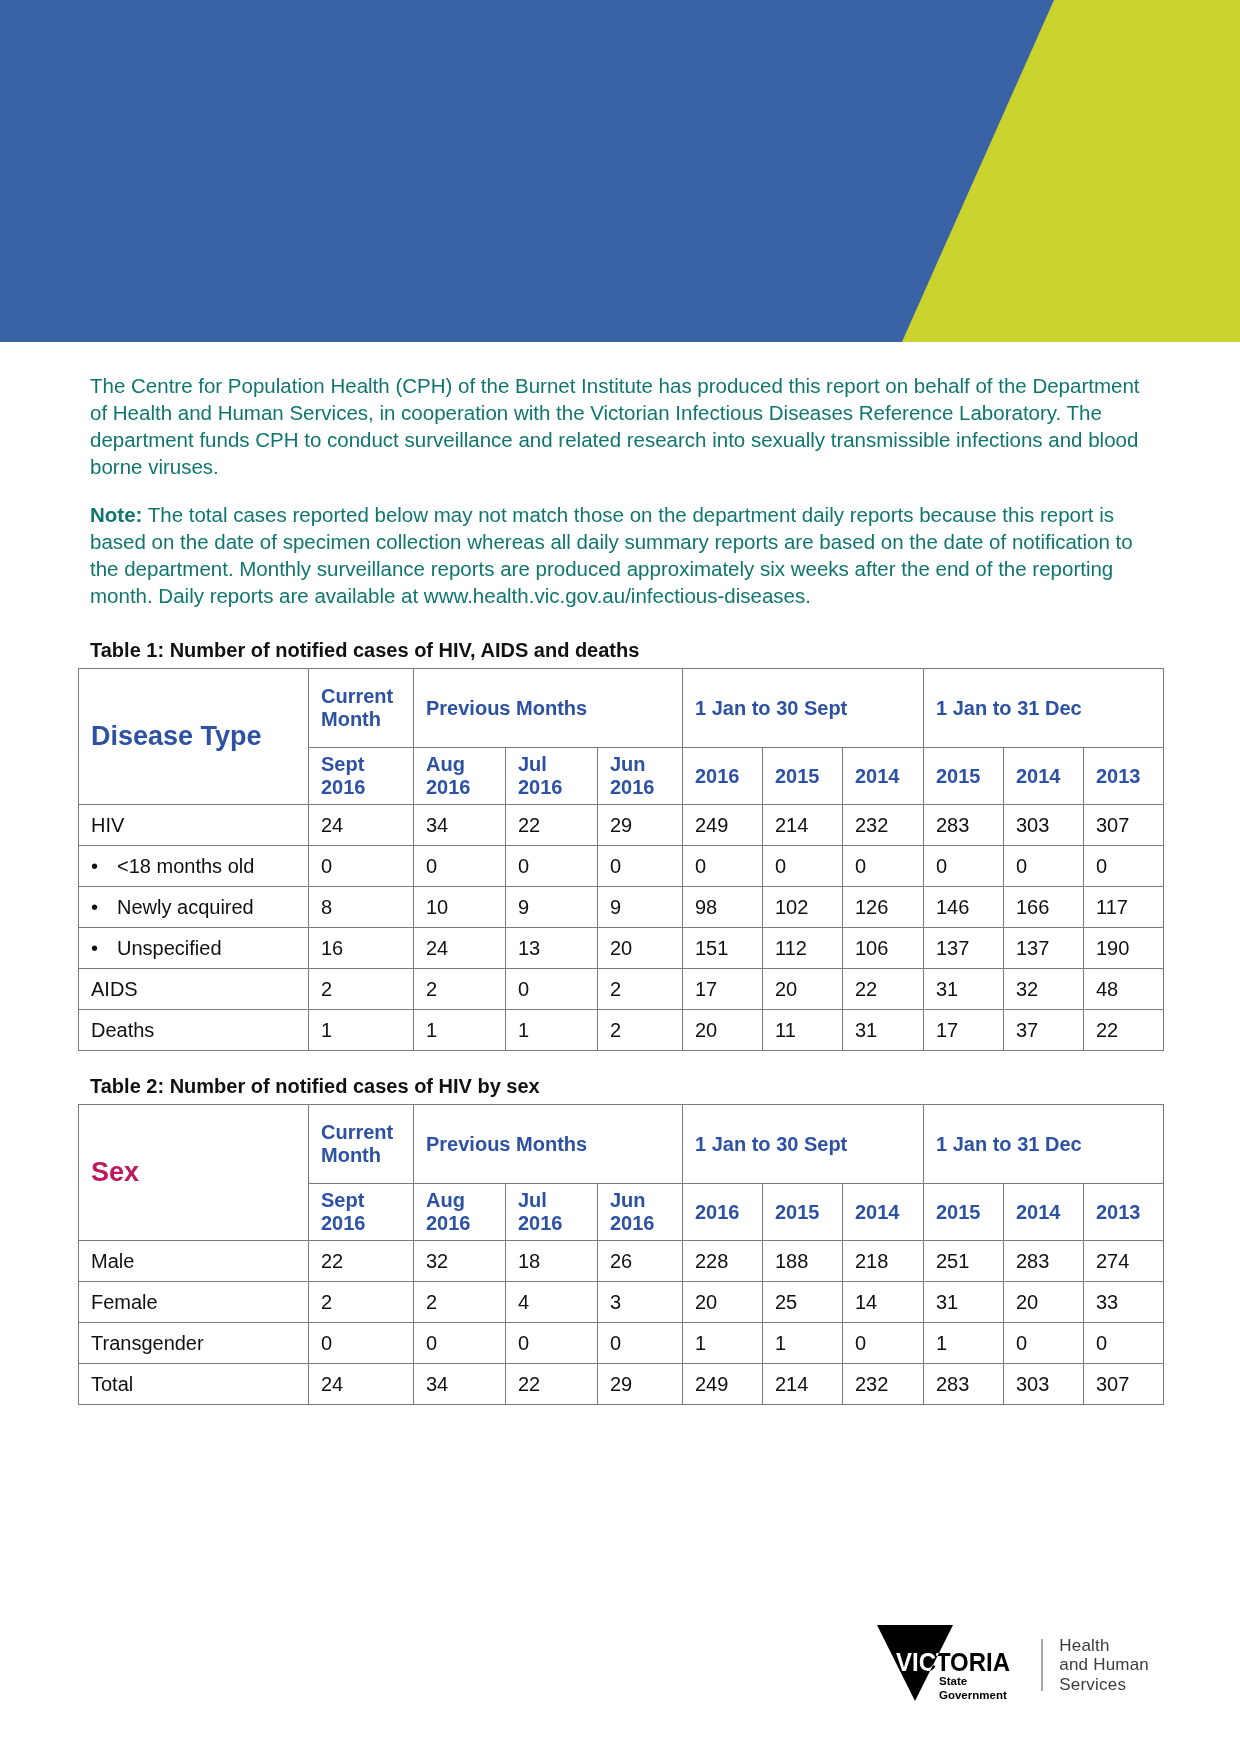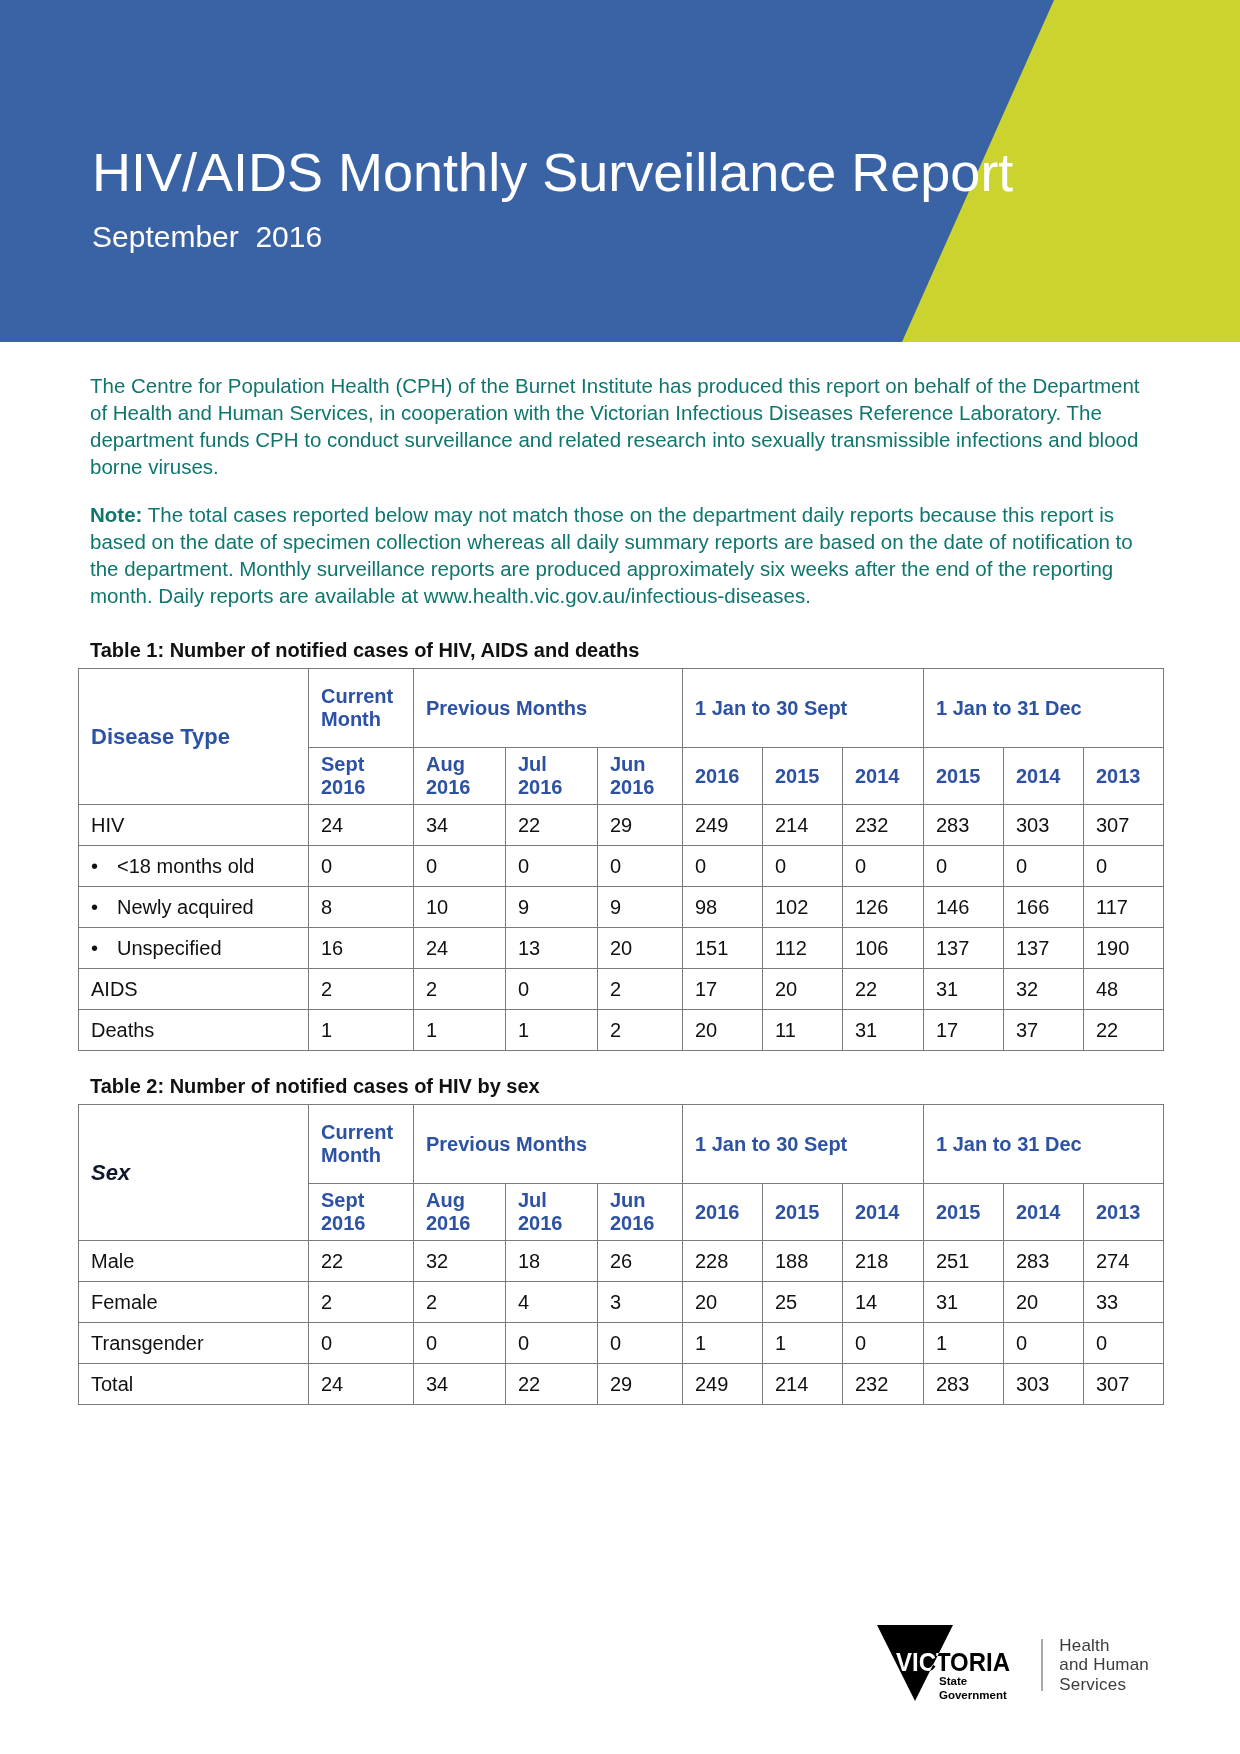--- a/index.html
+++ b/index.html
@@ -66,21 +66,21 @@
     margin-top:6px;
   }
   table.report-table th, table.report-table td{
     border:1.5px solid #7A7A7A;
     text-align:left;
     vertical-align:middle;
     padding:0 12px;
     overflow:hidden;
   }
   th.row-head{
-    font-size:22px;font-weight:700;
+    font-size:27px;font-weight:700;
   }
   th.group{
     height:78px;
     font-size:20px;font-weight:700;
   }
   th.col-head{
     height:56px;
     font-size:20px;font-weight:700;
     white-space:pre-line;
   }
@@ -109,24 +109,20 @@
     font-size:17px;line-height:19.5px;color:#3C3C3C;
     letter-spacing:0.2px;
   }
   .dept-name div{white-space:nowrap;}
 </style>
 </head>
 <body>
 
 <div class="banner" style="background: rgb(58, 99, 166);">
   <div class="banner-accent" style="background: rgb(203, 211, 46);"></div>
-  <div class="banner-text">
-    <div class="banner-title">HIV/AIDS Monthly Surveillance Report</div>
-    <div class="banner-sub">September  2016</div>
-  </div>
 </div>
 
 <div class="content">
 
 
   <p class="body-text para1">The Centre for Population Health (CPH) of the Burnet Institute has produced this report on behalf of the Department of Health and Human Services, in cooperation with the Victorian Infectious Diseases Reference Laboratory. The department funds CPH to conduct surveillance and related research into sexually transmissible infections and blood borne viruses.</p>
 
   <p class="body-text note"><strong>Note:</strong> <span>The total cases reported below may not match those on the department daily reports because this report is based on the date of specimen collection whereas all daily summary reports are based on the date of notification to the department. Monthly surveillance reports are produced approximately six weeks after the end of the reporting month. Daily reports are available at www.health.vic.gov.au/infectious-diseases.</span></p>
 
 
@@ -264,21 +260,21 @@
         <col style="width:85px">
       <col style="width:80px">
         <col style="width:80px">
         <col style="width:81px">
         <col style="width:80px">
         <col style="width:80px">
         <col style="width:80px">
     </colgroup>
     <thead>
       <tr>
-        <th class="row-head" rowspan="2" style="color: #0f172a; font-style: italic;">Sex</th>
+        <th class="row-head" rowspan="2" style="color: #be185d;">Sex</th>
         <th class="group" style="color: rgb(45, 81, 163);">Current Month</th>
         <th class="group" colspan="3" style="color: rgb(45, 81, 163);">Previous Months</th>
         <th class="group" colspan="3" style="color: rgb(45, 81, 163);">1 Jan to 30 Sept</th>
         <th class="group" colspan="3" style="color: rgb(45, 81, 163);">1 Jan to 31 Dec</th>
       </tr>
       <tr>
           <th class="col-head" style="color: rgb(45, 81, 163);">Sept
 2016</th>
           <th class="col-head" style="color: rgb(45, 81, 163);">Aug
 2016</th>

